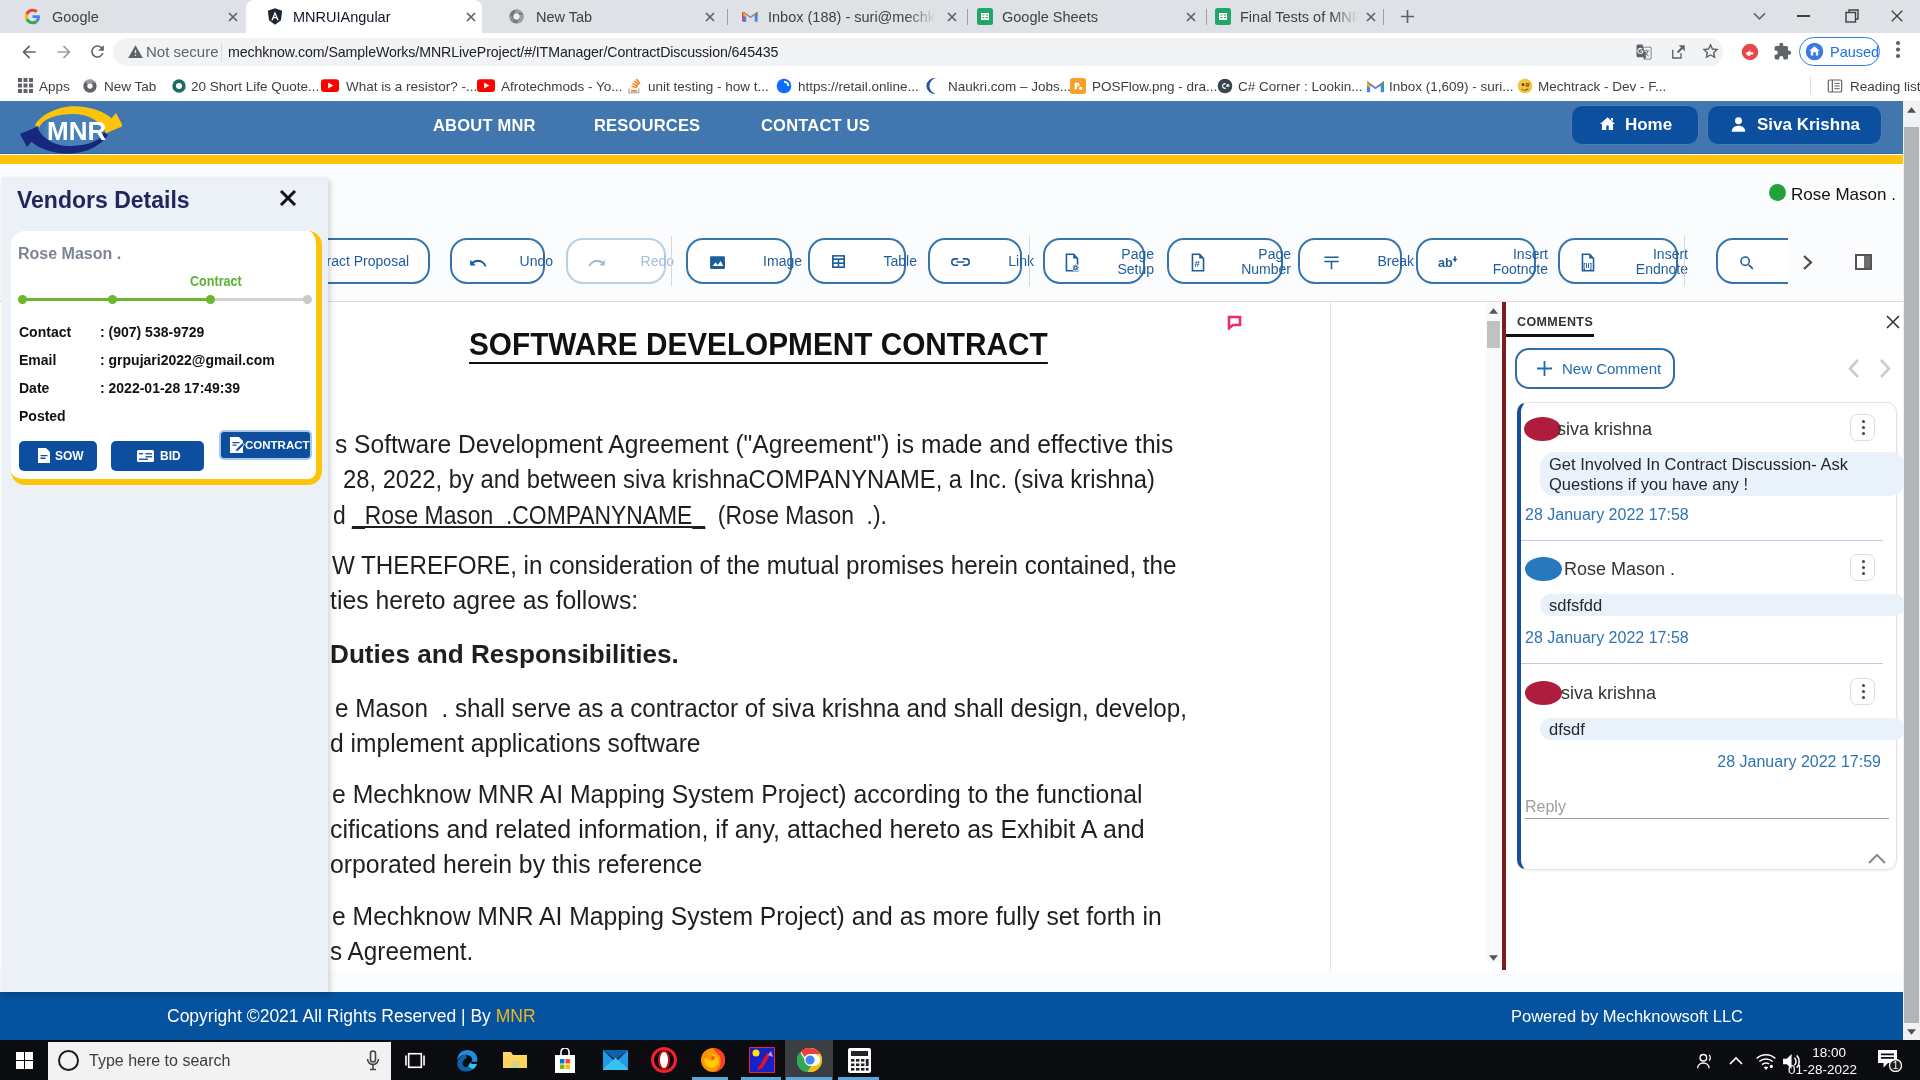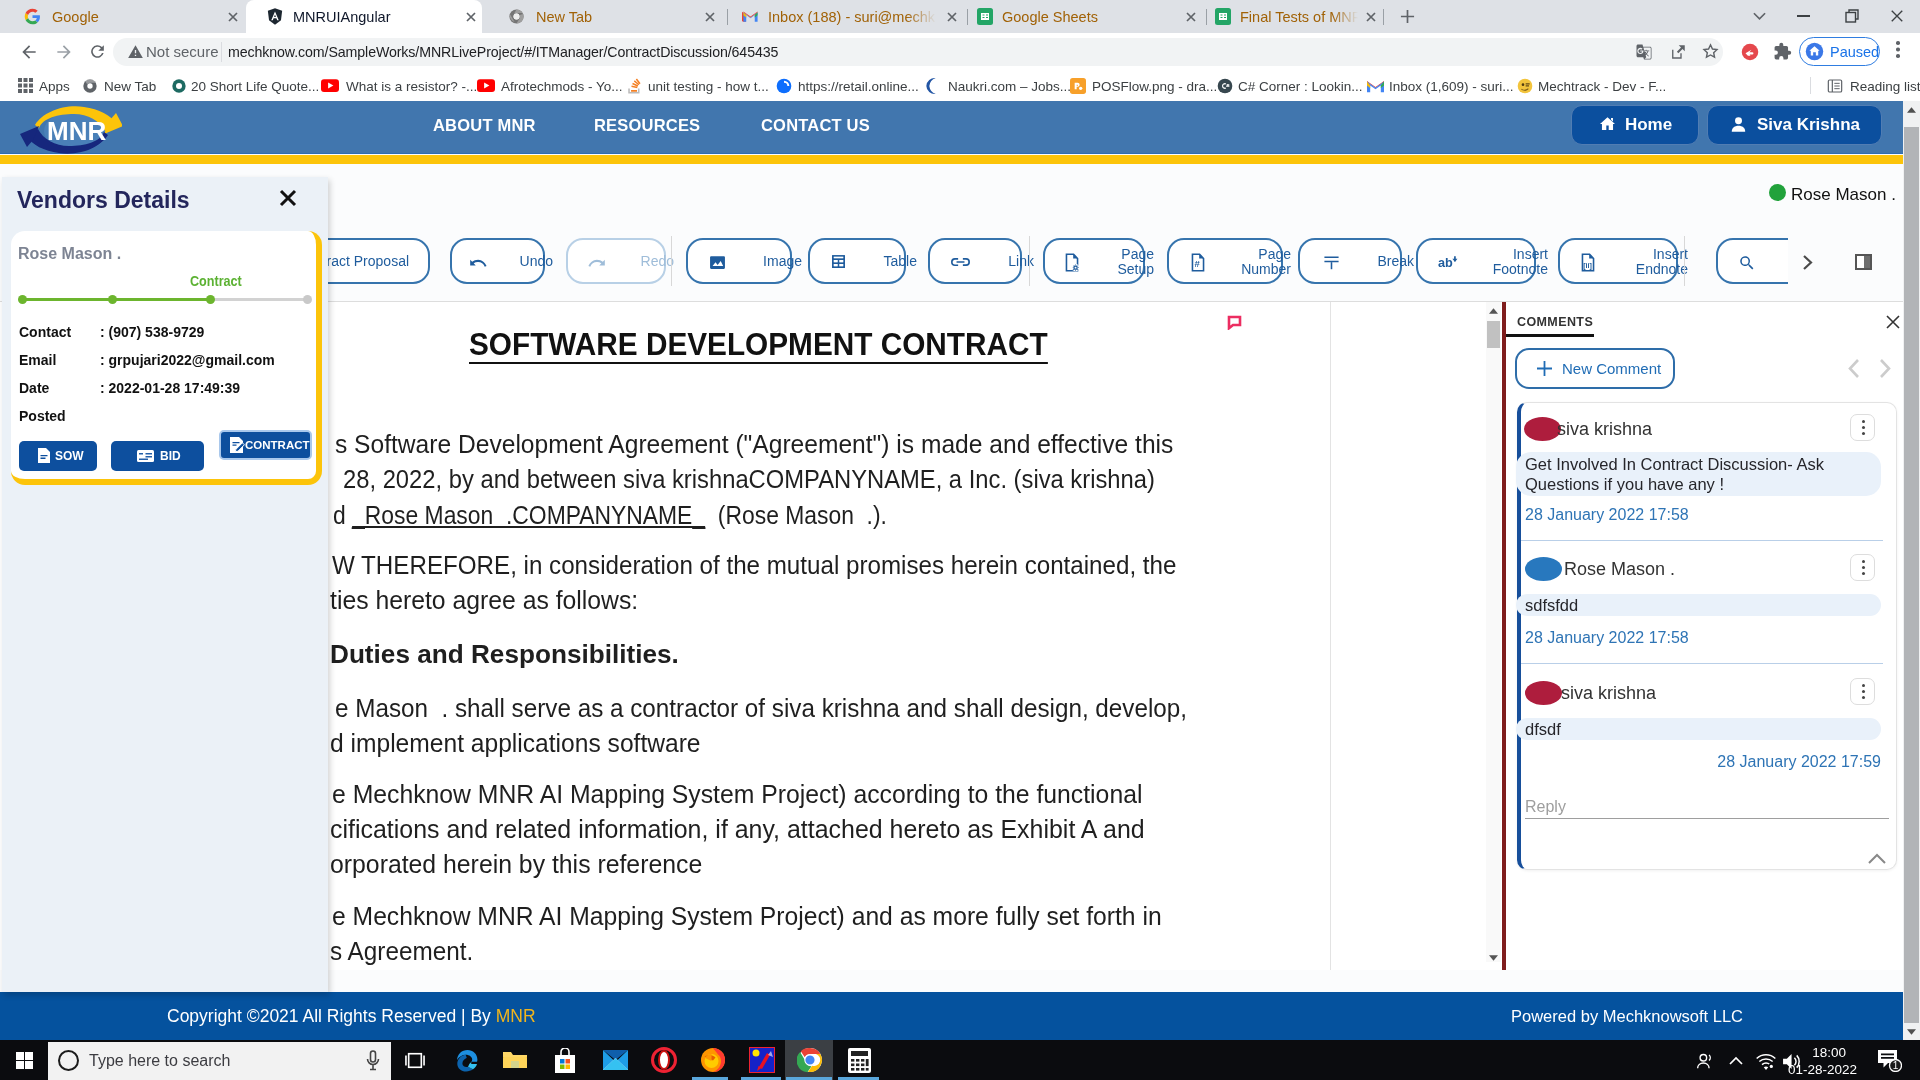--- a/index.html
+++ b/index.html
@@ -1,21 +1,21 @@
 <!DOCTYPE html>
 <html><head>
 <meta charset="utf-8">
 <style>
   * { margin:0; padding:0; box-sizing:border-box; }
   html,body { width:1920px; height:1080px; overflow:hidden; font-family:"Liberation Sans", sans-serif; }
   body { position:relative; background:#fff; }
   .abs { position:absolute; }
   
   #tabstrip { left:0; top:0; width:1920px; height:33px; background:#dee1e6; }
-  .tabt { position:absolute; top:9px; font-size:14.5px; color:#a16207; white-space:nowrap; overflow:hidden; }
+  .tabt { position:absolute; top:9px; font-size:14.5px; color:#404040; white-space:nowrap; overflow:hidden; }
   .tclose { position:absolute; top:9px; width:16px; height:16px; color:#5f6368; }
   .tsep { position:absolute; top:9px; width:1px; height:16px; background:#9aa0a6; }
   #activetab { position:absolute; left:246px; top:0px; width:236px; height:33px; background:#fff; border-radius:8px 8px 0 0; }
   
   #addrbar { left:0; top:33px; width:1920px; height:37px; background:#fff; }
   #omnibox { position:absolute; left:113px; top:5px; width:1610px; height:28px; border-radius:14px; background:#f1f3f4; }
   
   #bookbar { left:0; top:70px; width:1920px; height:31px; background:#fff; }
   .bm { position:absolute; top:9px; font-size:13.5px; color:#3c4043; white-space:nowrap; }
   
@@ -26,21 +26,21 @@
   .hdrbtn { position:absolute; top:4px; height:40px; background:#0b4f9e; border:1px solid #517db3; border-radius:11px; color:#fff; font-weight:bold; font-size:17px; line-height:38px; text-align:center; }
   
   .tbtn { position:absolute; top:137px; height:46px; border:2px solid #3674ad; border-radius:17px; color:#1f5c9d; font-size:14px; background:#fff; }
   .tbtn .lbl { position:absolute; width:100%; text-align:right; }
   .tsep2 { position:absolute; top:135px; width:1px; height:50px; background:#d8d8d8; }
   
   .docline { position:absolute; white-space:pre; font-size:25px; color:#1f1f1f; }
   
   #companel { position:absolute; left:1502px; top:201px; width:401px; height:668px; background:#fff; border-left:4px solid #7f1d1d; }
   .ts { color:#2e74b5; font-size:16px; }
-  .bubble { position:absolute; left:10px; background:#e9f1fa; border-radius:15px; font-size:16.5px; color:#26262b; }
+  .bubble { position:absolute; left:34px; background:#e9f1fa; border-radius:15px; font-size:16.5px; color:#26262b; }
   .cname { position:absolute; font-size:18px; color:#333; }
   .avatar { position:absolute; width:24px; height:24px; border-radius:50%; color:#fff; font-size:9.5px; font-weight:bold; text-align:center; line-height:24px;padding-left:37px; }
   .dots { position:absolute; right:28px; width:25px; height:27px; border:1px solid #ddd; border-radius:7px; }
   .dots:after { content:""; position:absolute; left:11px; top:5px; width:3px; height:3px; border-radius:50%; background:#444; box-shadow:0 6px 0 #444, 0 12px 0 #444; }
   .cdiv { position:absolute; left:15px; width:362px; height:1px; background:#b9cfe8; }
   
   #vendor { position:absolute; left:2px; top:76px; width:326px; height:815px; background:#ebf1f7; box-shadow:2px 3px 6px rgba(0,0,0,.18); }
   .vrow { position:absolute; font-size:14px; font-weight:bold; color:#111; }
   .vbtn { position:absolute; height:30px; background:#0d4f9e; border-radius:5px; color:#fff; font-weight:bold; font-size:12px; }
   

